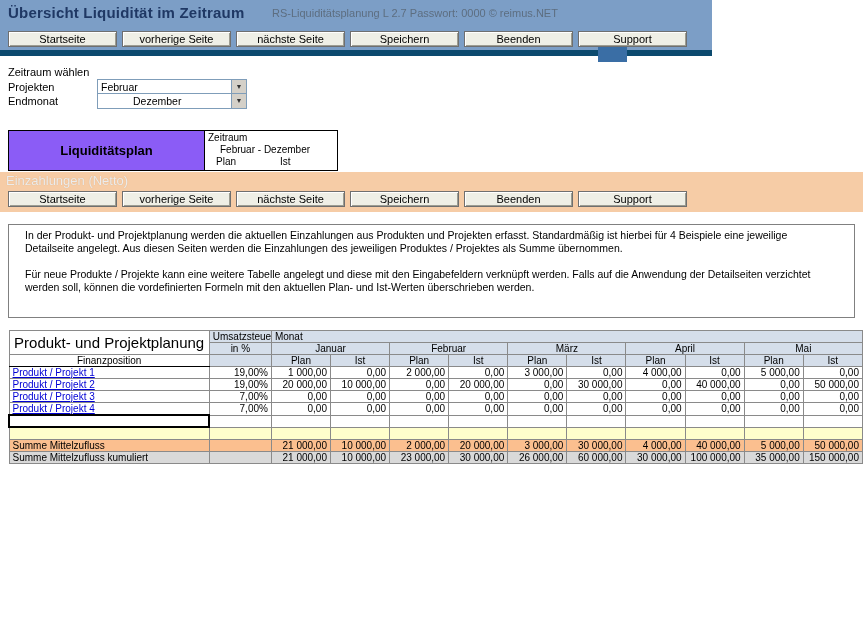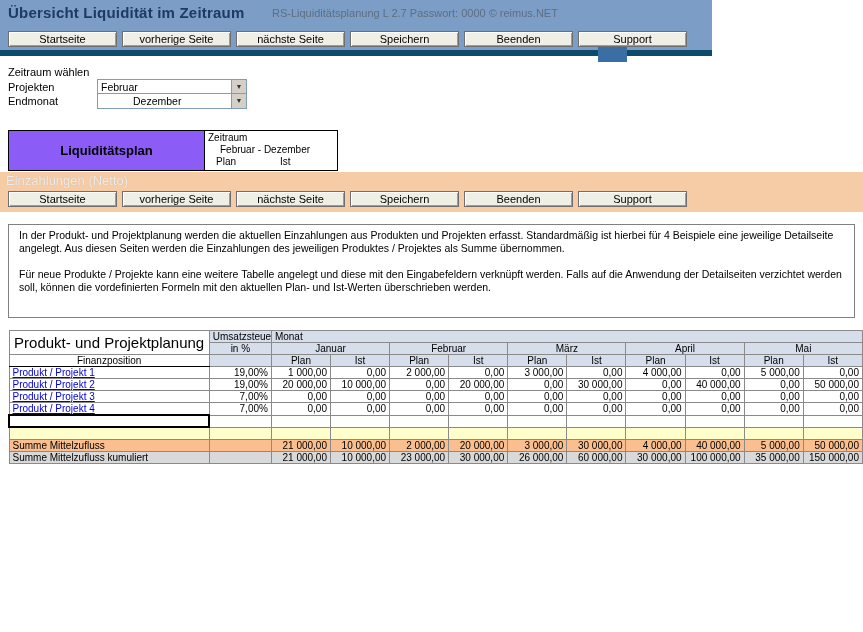--- a/index.html
+++ b/index.html
@@ -31,21 +31,21 @@
   .liq-left { width:196px; border-right:1px solid #000; background:#8b5cf6; display:flex; align-items:center; justify-content:center; font-weight:bold; font-size:13px; }
   .liq-right { flex:1; font-size:10px; line-height:12px; padding:1px 3px; }
   .liq-right .line2 { padding-left:12px; }
   .liq-right .line3 { display:flex; padding-left:8px; gap:44px; }
 
   
   .orangeband { position:absolute; left:0; top:172px; width:863px; height:40px; background:#F6CCA6; }
   .section-title { position:absolute; left:6px; top:173px; font-size:13px; font-weight:normal; color:#ECECEC; text-shadow:0 0 1px #d8a878; z-index:2; }
 
   
-  .descbox { position:absolute; left:8px; top:224px; width:847px; height:94px; border:1px solid #808080; background:#fff; padding:4px 10px; font-size:10.5px; line-height:13px; color:#000; }
+  .descbox { position:absolute; left:8px; top:224px; width:847px; height:94px; border:1px solid #808080; background:#fff; padding:4px 16px; font-size:10.5px; line-height:13px; color:#000; }
   .descbox p + p { margin-top:13px; }
 
   
   .tablewrap { position:absolute; left:8px; top:330px; width:855px; }
   table.liq { border-collapse:collapse; table-layout:fixed; width:855px; font-size:10px; border:1px solid #404040; }
   table.liq th, table.liq td { border:1px solid #8a8a8a; padding:0 3px; overflow:hidden; white-space:nowrap; height:12px; font-weight:normal; }
   .hrow1 th { height:15px; }
   .hrow2 th, .hrow3 th { height:13px; }
   .hdr { background:#D5DEEA; }
   .corner { background:#fff; font-weight:bold; font-size:15px; text-align:center; }

